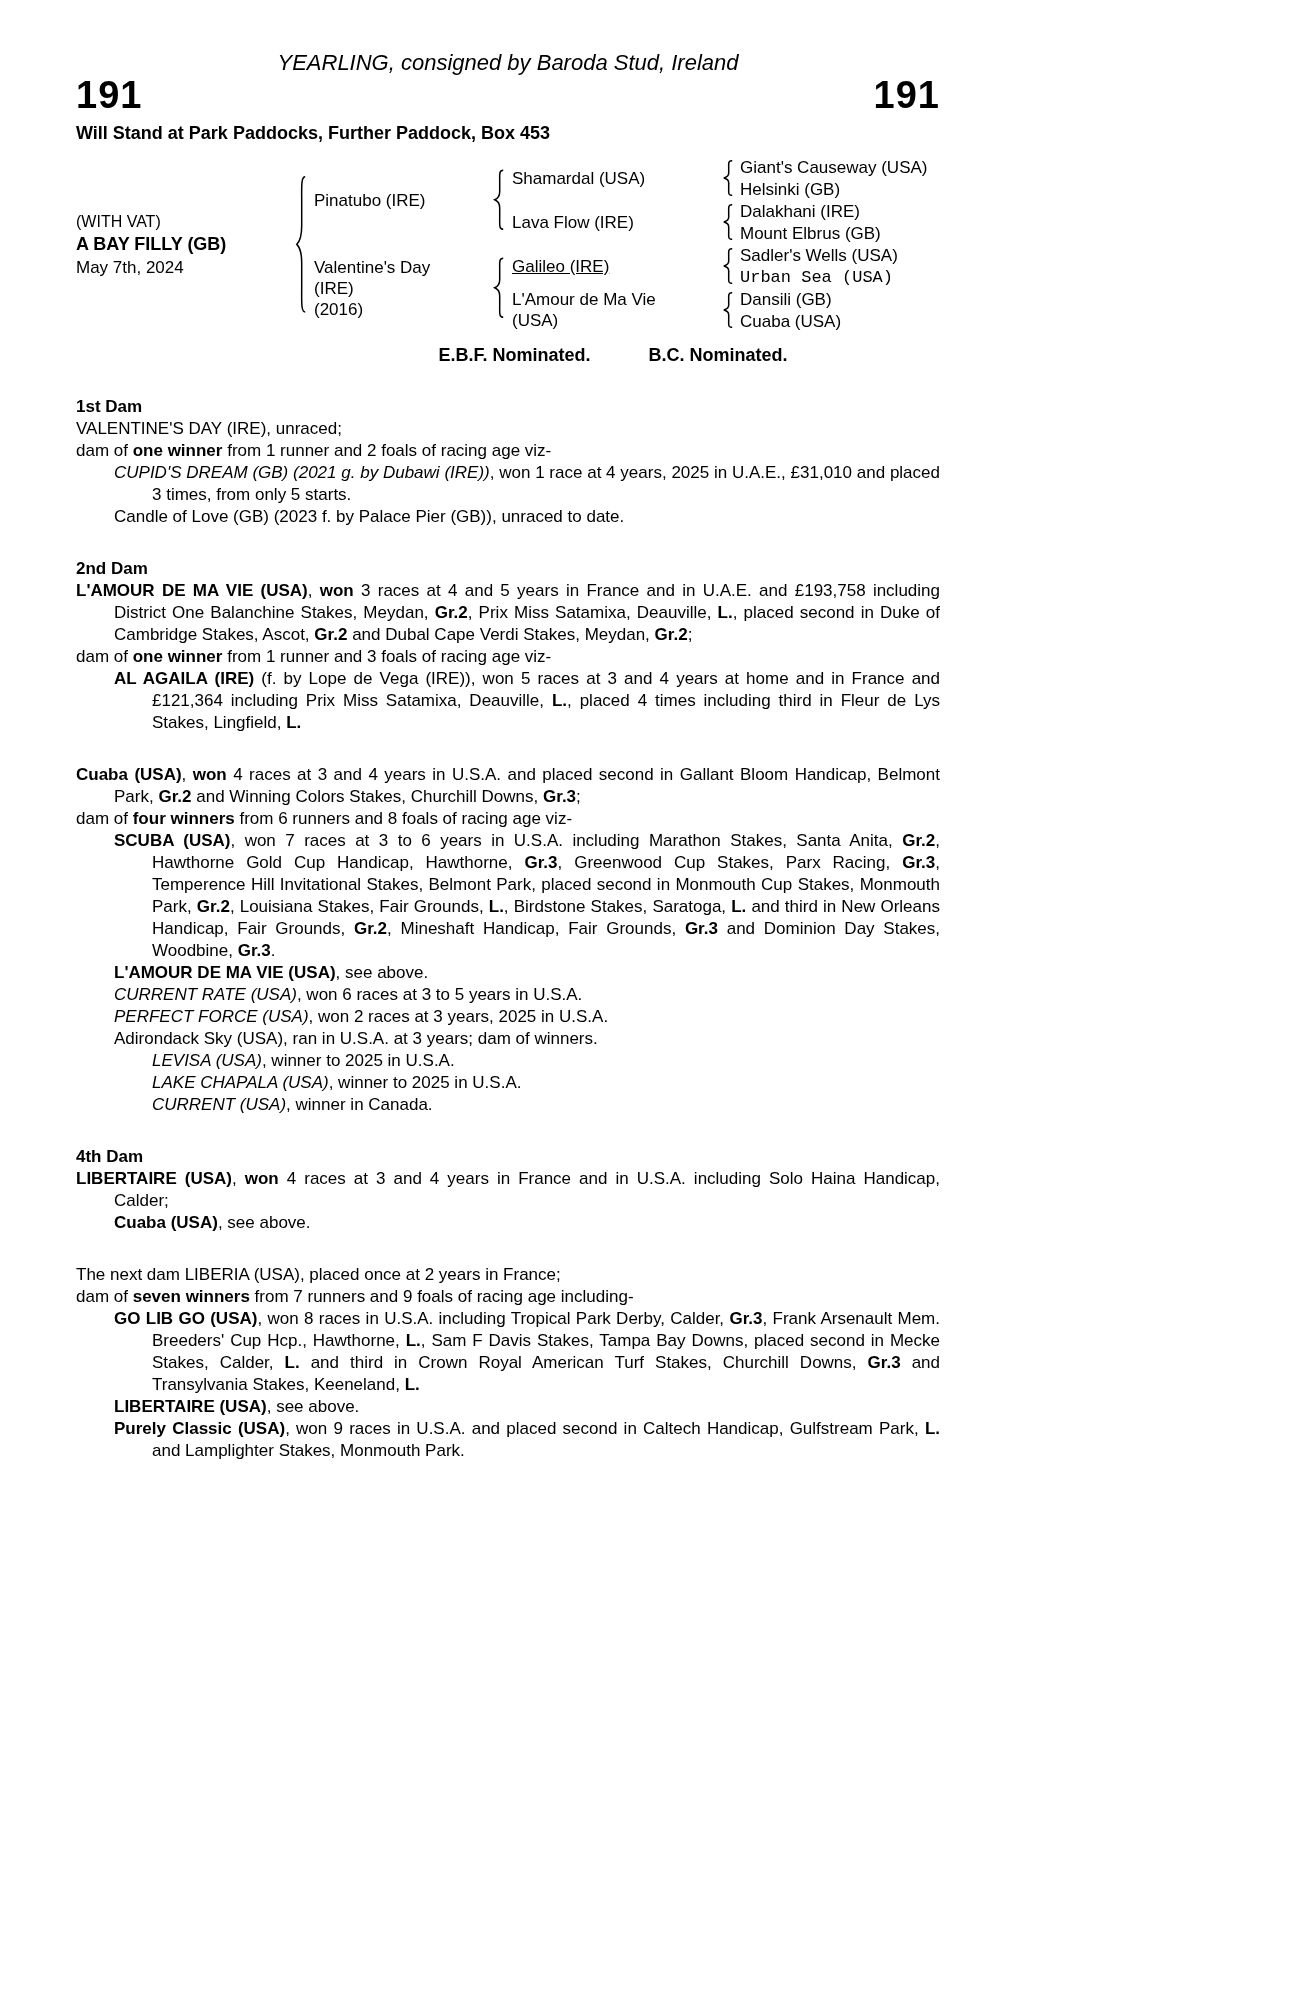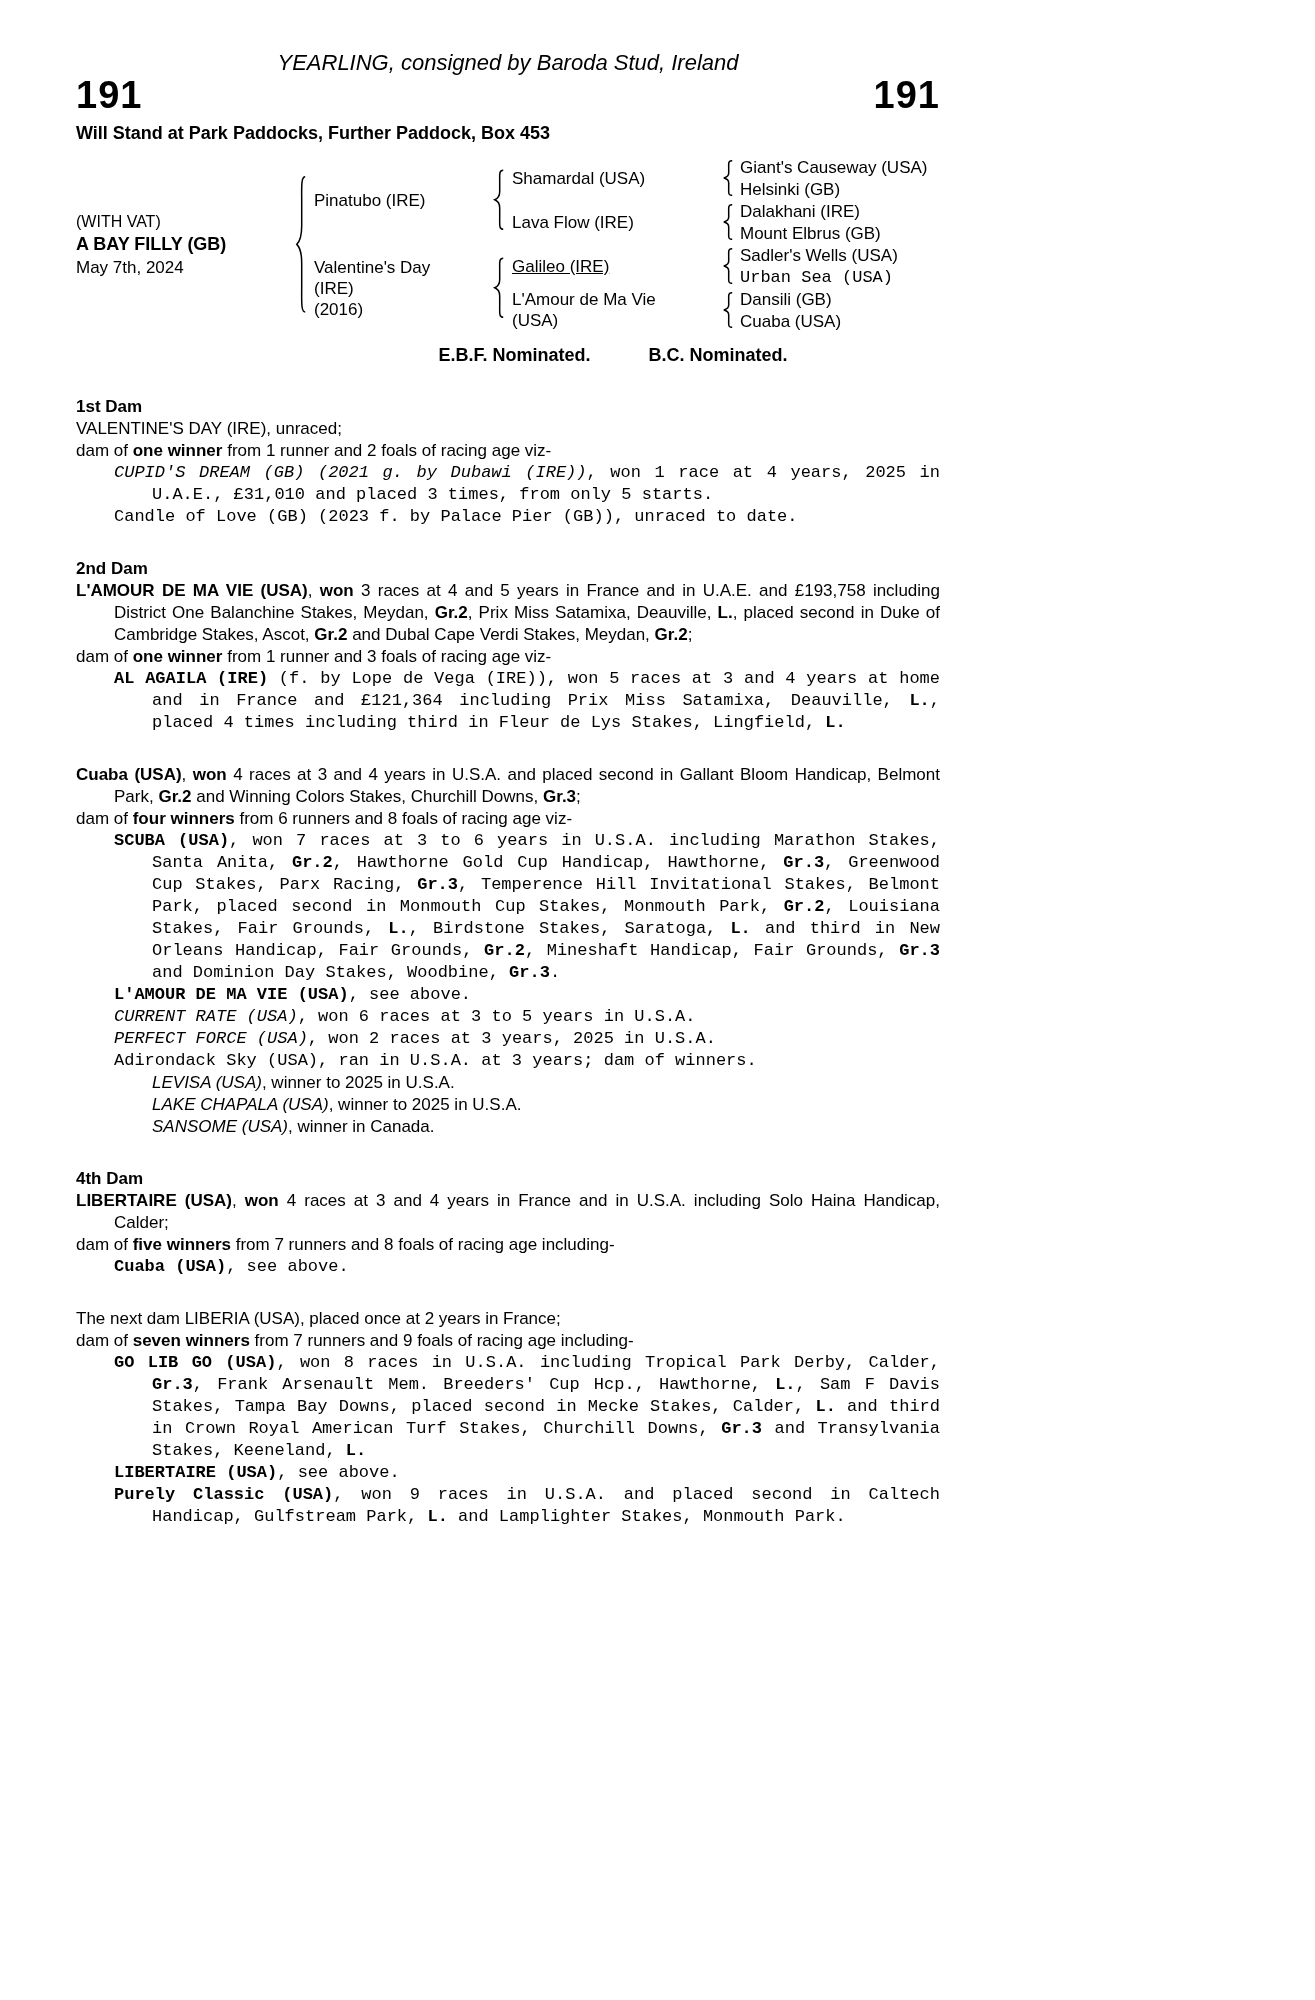--- a/index.html
+++ b/index.html
@@ -102,21 +102,21 @@
   
   .details { margin-top: 6px; font-size: 17px; }
   .section { margin-top: 30px; }
   .dam-heading { font-weight: bold; line-height: 22px; }
   .para {
     text-align: justify;
     line-height: 22px;
   }
   .para.flush { padding-left: 0; text-indent: 0; }
   .para.hang0 { padding-left: 38px;  text-indent: -38px; }
-  .para.l1    { padding-left: 76px;  text-indent: -38px; font-family: Liberation Mono, monospace; }
+  .para.l1    { padding-left: 76px;  text-indent: -38px; }
   .para.l2    { padding-left: 114px; text-indent: -38px; }
   .para span.b { font-weight: bold; }
   .para span.i { font-style: italic; }
 </style>
 </head>
 <body>
 
 <div class="page">
 
   <div class="consignor-line">YEARLING, consigned by Baroda Stud, Ireland</div>
@@ -227,26 +227,25 @@
       <div class="section">
         <p class="para hang0"><span class="b">Cuaba (USA)</span><span>, </span><span class="b">won</span><span> 4 races at 3 and 4 years in U.S.A. and placed second in Gallant Bloom Handicap, Belmont Park, </span><span class="b">Gr.2</span><span> and Winning Colors Stakes, Churchill Downs, </span><span class="b">Gr.3</span><span>;</span></p>
         <p class="para flush"><span>dam of </span><span class="b">four winners</span><span> from 6 runners and 8 foals of racing age viz-</span></p>
         <p class="para l1"><span class="b">SCUBA (USA)</span><span>, won 7 races at 3 to 6 years in U.S.A. including Marathon Stakes, Santa Anita, </span><span class="b">Gr.2</span><span>, Hawthorne Gold Cup Handicap, Hawthorne, </span><span class="b">Gr.3</span><span>, Greenwood Cup Stakes, Parx Racing, </span><span class="b">Gr.3</span><span>, Temperence Hill Invitational Stakes, Belmont Park, placed second in Monmouth Cup Stakes, Monmouth Park, </span><span class="b">Gr.2</span><span>, Louisiana Stakes, Fair Grounds, </span><span class="b">L.</span><span>, Birdstone Stakes, Saratoga, </span><span class="b">L.</span><span> and third in New Orleans Handicap, Fair Grounds, </span><span class="b">Gr.2</span><span>, Mineshaft Handicap, Fair Grounds, </span><span class="b">Gr.3</span><span> and Dominion Day Stakes, Woodbine, </span><span class="b">Gr.3</span><span>.</span></p>
         <p class="para l1"><span class="b">L'AMOUR DE MA VIE (USA)</span><span>, see above.</span></p>
         <p class="para l1"><span class="i">CURRENT RATE (USA)</span><span>, won 6 races at 3 to 5 years in U.S.A.</span></p>
         <p class="para l1"><span class="i">PERFECT FORCE (USA)</span><span>, won 2 races at 3 years, 2025 in U.S.A.</span></p>
         <p class="para l1"><span>Adirondack Sky (USA), ran in U.S.A. at 3 years; dam of winners.</span></p>
         <p class="para l2"><span class="i">LEVISA (USA)</span><span>, winner to 2025 in U.S.A.</span></p>
         <p class="para l2"><span class="i">LAKE CHAPALA (USA)</span><span>, winner to 2025 in U.S.A.</span></p>
-        <p class="para l2"><span class="i">SANSOME (USA)</span><span>, winner in Canada.</span></p>
+        <p class="para l2"><span class="i">CURRENT (USA)</span><span>, winner in Canada.</span></p>
       </div>
       <div class="section">
         <div class="dam-heading">4th Dam</div>
         <p class="para hang0"><span class="b">LIBERTAIRE (USA)</span><span>, </span><span class="b">won</span><span> 4 races at 3 and 4 years in France and in U.S.A. including Solo Haina Handicap, Calder;</span></p>
-        <p class="para flush"><span>dam of </span><span class="b">five winners</span><span> from 7 runners and 8 foals of racing age including-</span></p>
         <p class="para l1"><span class="b">Cuaba (USA)</span><span>, see above.</span></p>
       </div>
       <div class="section">
         <p class="para hang0"><span>The next dam LIBERIA (USA), placed once at 2 years in France;</span></p>
         <p class="para flush"><span>dam of </span><span class="b">seven winners</span><span> from 7 runners and 9 foals of racing age including-</span></p>
         <p class="para l1"><span class="b">GO LIB GO (USA)</span><span>, won 8 races in U.S.A. including Tropical Park Derby, Calder, </span><span class="b">Gr.3</span><span>, Frank Arsenault Mem. Breeders' Cup Hcp., Hawthorne, </span><span class="b">L.</span><span>, Sam F Davis Stakes, Tampa Bay Downs, placed second in Mecke Stakes, Calder, </span><span class="b">L.</span><span> and third in Crown Royal American Turf Stakes, Churchill Downs, </span><span class="b">Gr.3</span><span> and Transylvania Stakes, Keeneland, </span><span class="b">L.</span></p>
         <p class="para l1"><span class="b">LIBERTAIRE (USA)</span><span>, see above.</span></p>
         <p class="para l1"><span class="b">Purely Classic (USA)</span><span>, won 9 races in U.S.A. and placed second in Caltech Handicap, Gulfstream Park, </span><span class="b">L.</span><span> and Lamplighter Stakes, Monmouth Park.</span></p>
       </div>
     </div>

